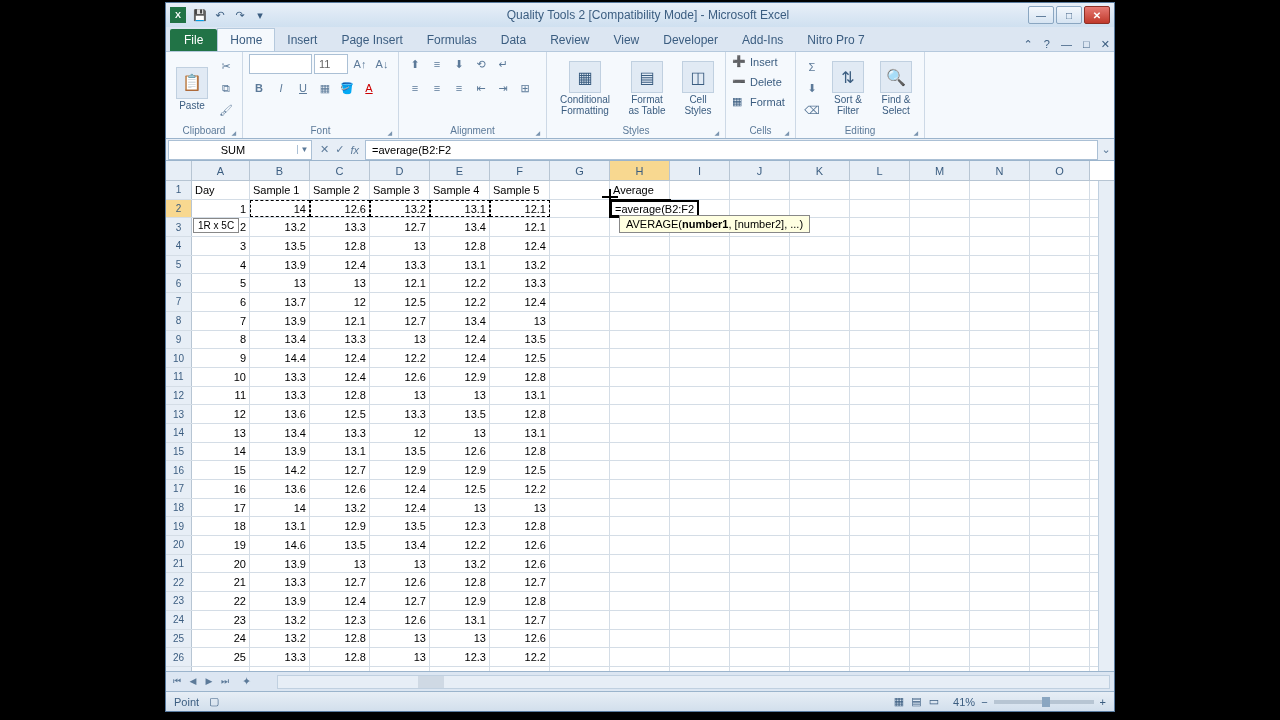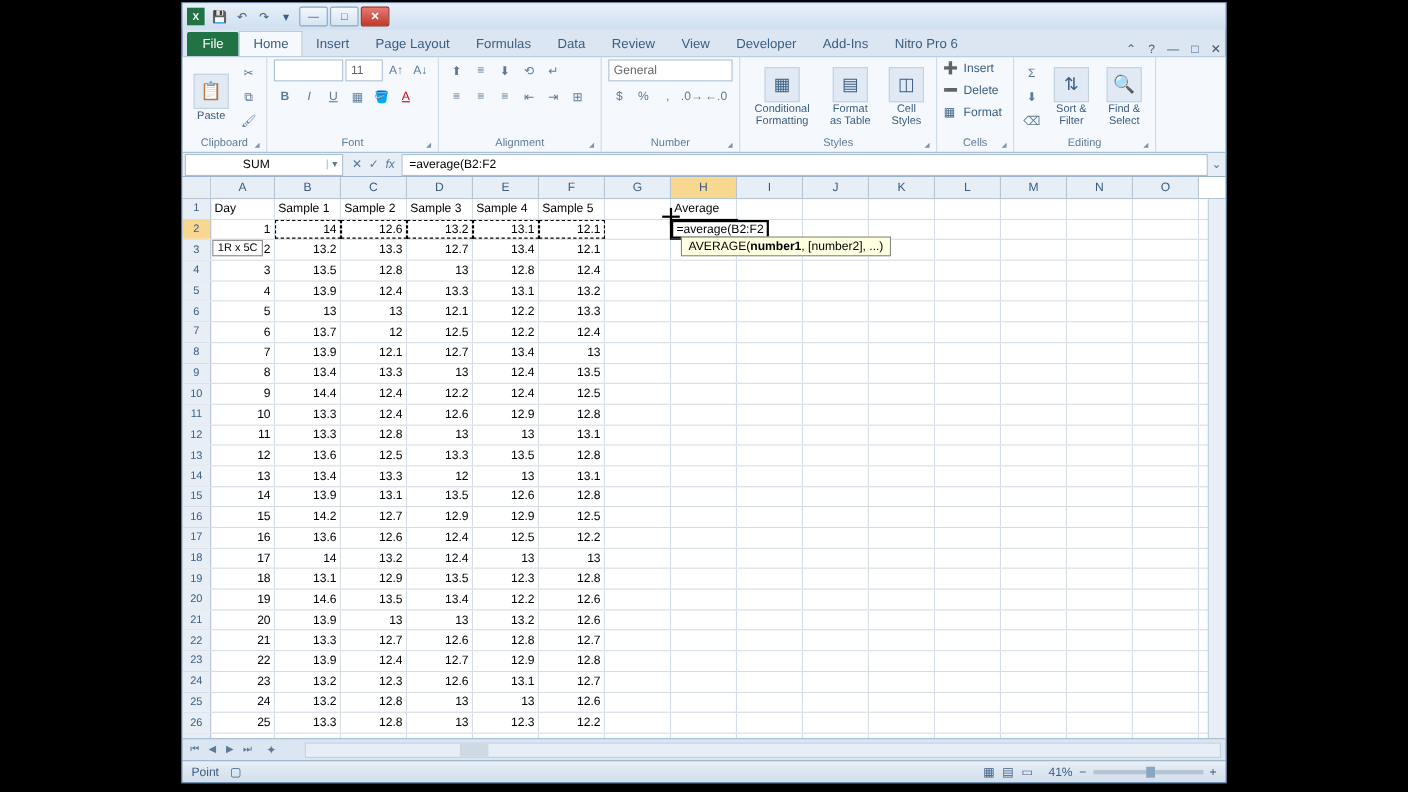--- a/index.html
+++ b/index.html
@@ -95,39 +95,40 @@
 <body>
 
 <div class="app">
 
   <div class="titlebar">
     <div class="excel-icon">X</div>
     <div class="qat-btn">💾</div>
     <div class="qat-btn">↶</div>
     <div class="qat-btn">↷</div>
     <div class="qat-btn">▾</div>
+    <div class="title">Quality Tools 2 [Compatibility Mode] - Microsoft Excel</div>
     <div class="winbtns">
       <div class="winbtn">—</div>
       <div class="winbtn">□</div>
       <div class="winbtn close">✕</div>
     </div>
   </div>
 
   <div class="tabsrow">
     <div class="filetab">File</div>
     <div class="ribtab active">Home</div>
     <div class="ribtab">Insert</div>
-    <div class="ribtab">Page Layout</div>
+    <div class="ribtab">Page Insert</div>
     <div class="ribtab">Formulas</div>
     <div class="ribtab">Data</div>
     <div class="ribtab">Review</div>
     <div class="ribtab">View</div>
     <div class="ribtab">Developer</div>
     <div class="ribtab">Add-Ins</div>
-    <div class="ribtab">Nitro Pro 6</div>
+    <div class="ribtab">Nitro Pro 7</div>
     <div class="spacer"></div>
     <div class="helpicons">
       <span>⌃</span>
       <span>?</span>
       <span>—</span>
       <span>□</span>
       <span>✕</span>
     </div>
   </div>
 
@@ -189,33 +190,20 @@
           <div class="smbtn">≡</div>
           <div class="smbtn">≡</div>
           <div class="smbtn">⇤</div>
           <div class="smbtn">⇥</div>
           <div class="smbtn">⊞</div>
         </div>
       </div>
       <div class="glabel">Alignment</div>
     </div>
 
-    <div class="group" style="width:126px">
-      <div class="gbody col" style="align-items:stretch">
-        <div class="combo">General</div>
-        <div class="smrow">
-          <div class="smbtn">$</div>
-          <div class="smbtn">%</div>
-          <div class="smbtn">,</div>
-          <div class="smbtn">.0→</div>
-          <div class="smbtn">←.0</div>
-        </div>
-      </div>
-      <div class="glabel">Number</div>
-    </div>
 
     <div class="group">
       <div class="gbody">
         <div class="bigbtn">
             <div class="ico">▦</div>
             <div class="lbl" style="width:56px">Conditional Formatting</div>
           </div>
         <div class="bigbtn">
             <div class="ico">▤</div>
             <div class="lbl" style="width:44px">Format as Table</div>

